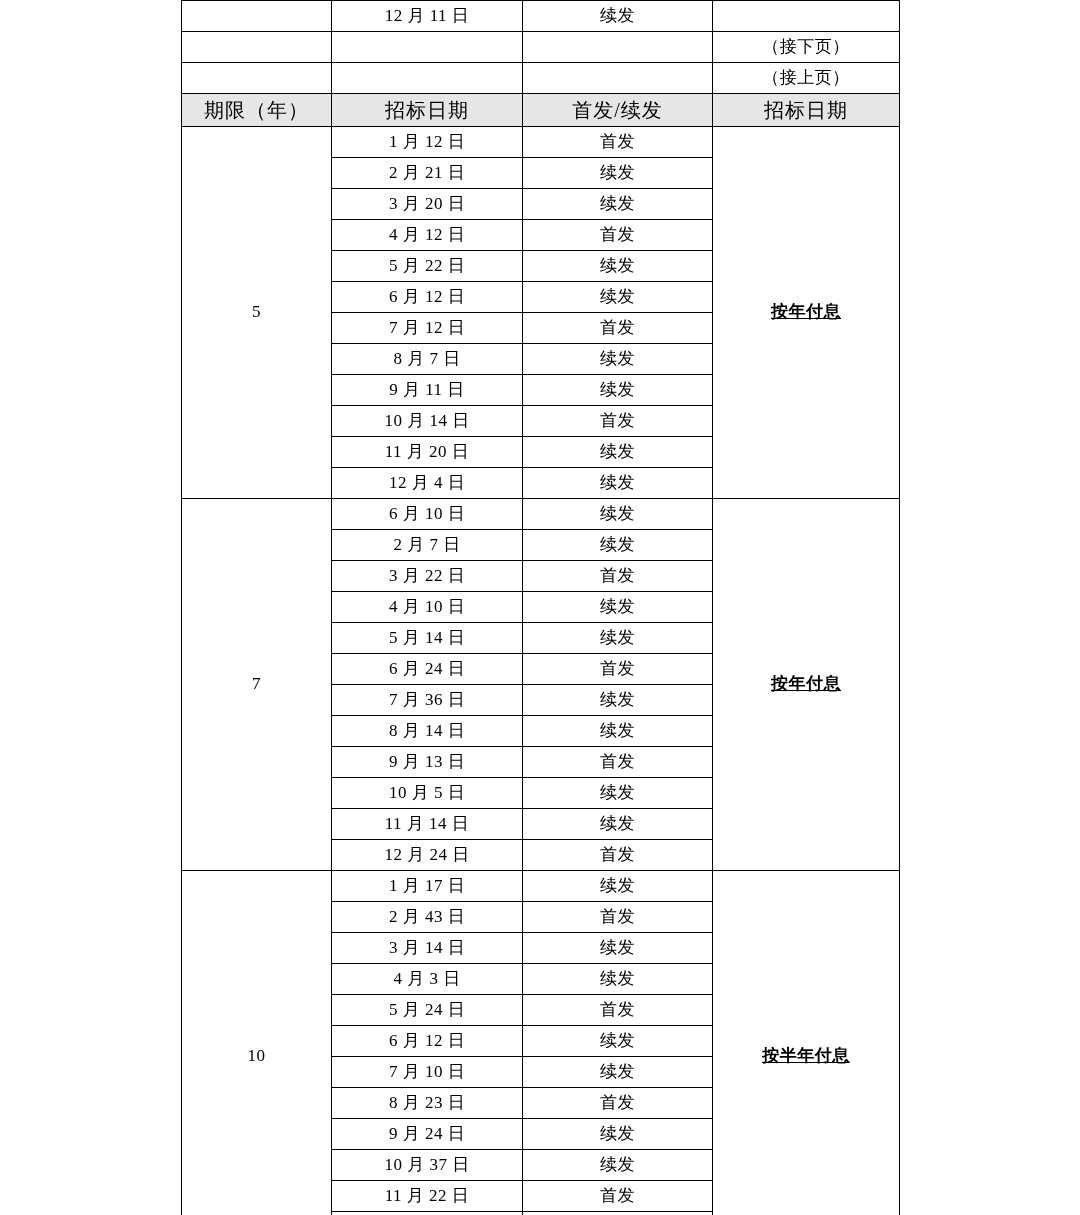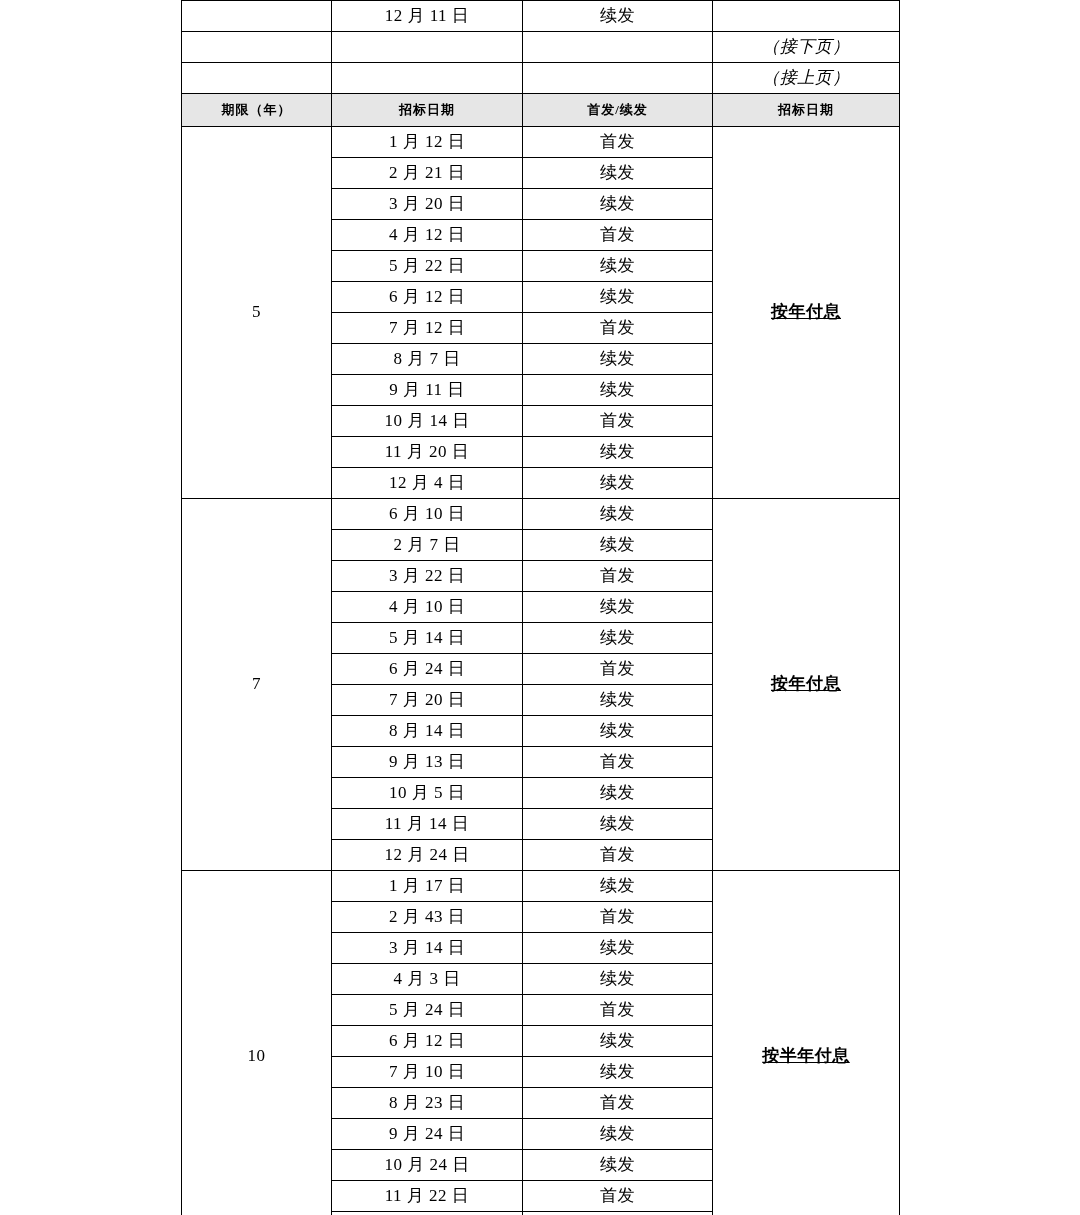--- a/index.html
+++ b/index.html
@@ -35,26 +35,25 @@
     letter-spacing: 0.5px;
     padding: 0;
     height: 30px;
   }
   col.c-term  { width: 150px; }
   col.c-date  { width: 191px; }
   col.c-type  { width: 190px; }
   col.c-pay   { width: 187px; }
   td.cont {
     font-size: 17px;
-    font-style: italic;
   }
   tr.header td {
     background: #e6e6e6;
-    font-weight: bold;
-    font-size: 13px;
+    font-weight: normal;
+    font-size: 20px;
     height: 32px;
     letter-spacing: 1px;
   }
   td.term-cell {
     font-size: 17px;
   }
   td.pay-cell {
     font-weight: bold;
     font-size: 17px;
     letter-spacing: 1.5px;
@@ -174,21 +173,21 @@
       </tr>
       <tr>
         <td class="date-cell">5 月 14 日</td>
         <td class="type-cell">续发</td>
       </tr>
       <tr>
         <td class="date-cell">6 月 24 日</td>
         <td class="type-cell">首发</td>
       </tr>
       <tr>
-        <td class="date-cell">7 月 20 日</td>
+        <td class="date-cell">7 月 36 日</td>
         <td class="type-cell">续发</td>
       </tr>
       <tr>
         <td class="date-cell">8 月 14 日</td>
         <td class="type-cell">续发</td>
       </tr>
       <tr>
         <td class="date-cell">9 月 13 日</td>
         <td class="type-cell">首发</td>
       </tr>
@@ -237,21 +236,21 @@
       </tr>
       <tr>
         <td class="date-cell">8 月 23 日</td>
         <td class="type-cell">首发</td>
       </tr>
       <tr>
         <td class="date-cell">9 月 24 日</td>
         <td class="type-cell">续发</td>
       </tr>
       <tr>
-        <td class="date-cell">10 月 24 日</td>
+        <td class="date-cell">10 月 37 日</td>
         <td class="type-cell">续发</td>
       </tr>
       <tr>
         <td class="date-cell">11 月 22 日</td>
         <td class="type-cell">首发</td>
       </tr>
       <tr>
         <td class="date-cell">12 月 11 日</td>
         <td class="type-cell">续发</td>
       </tr>

